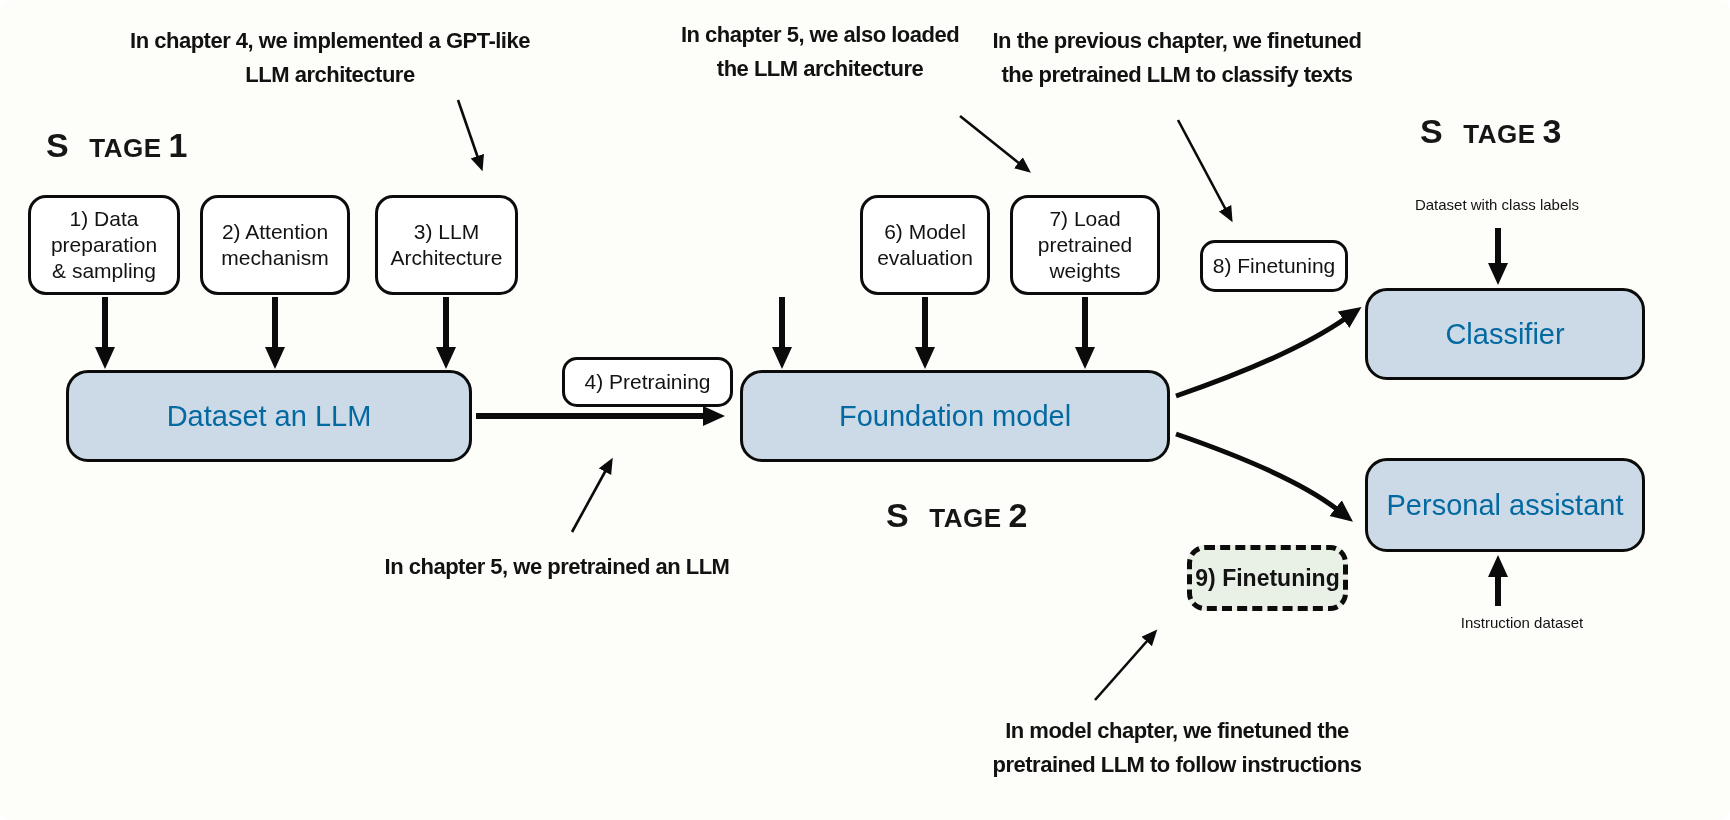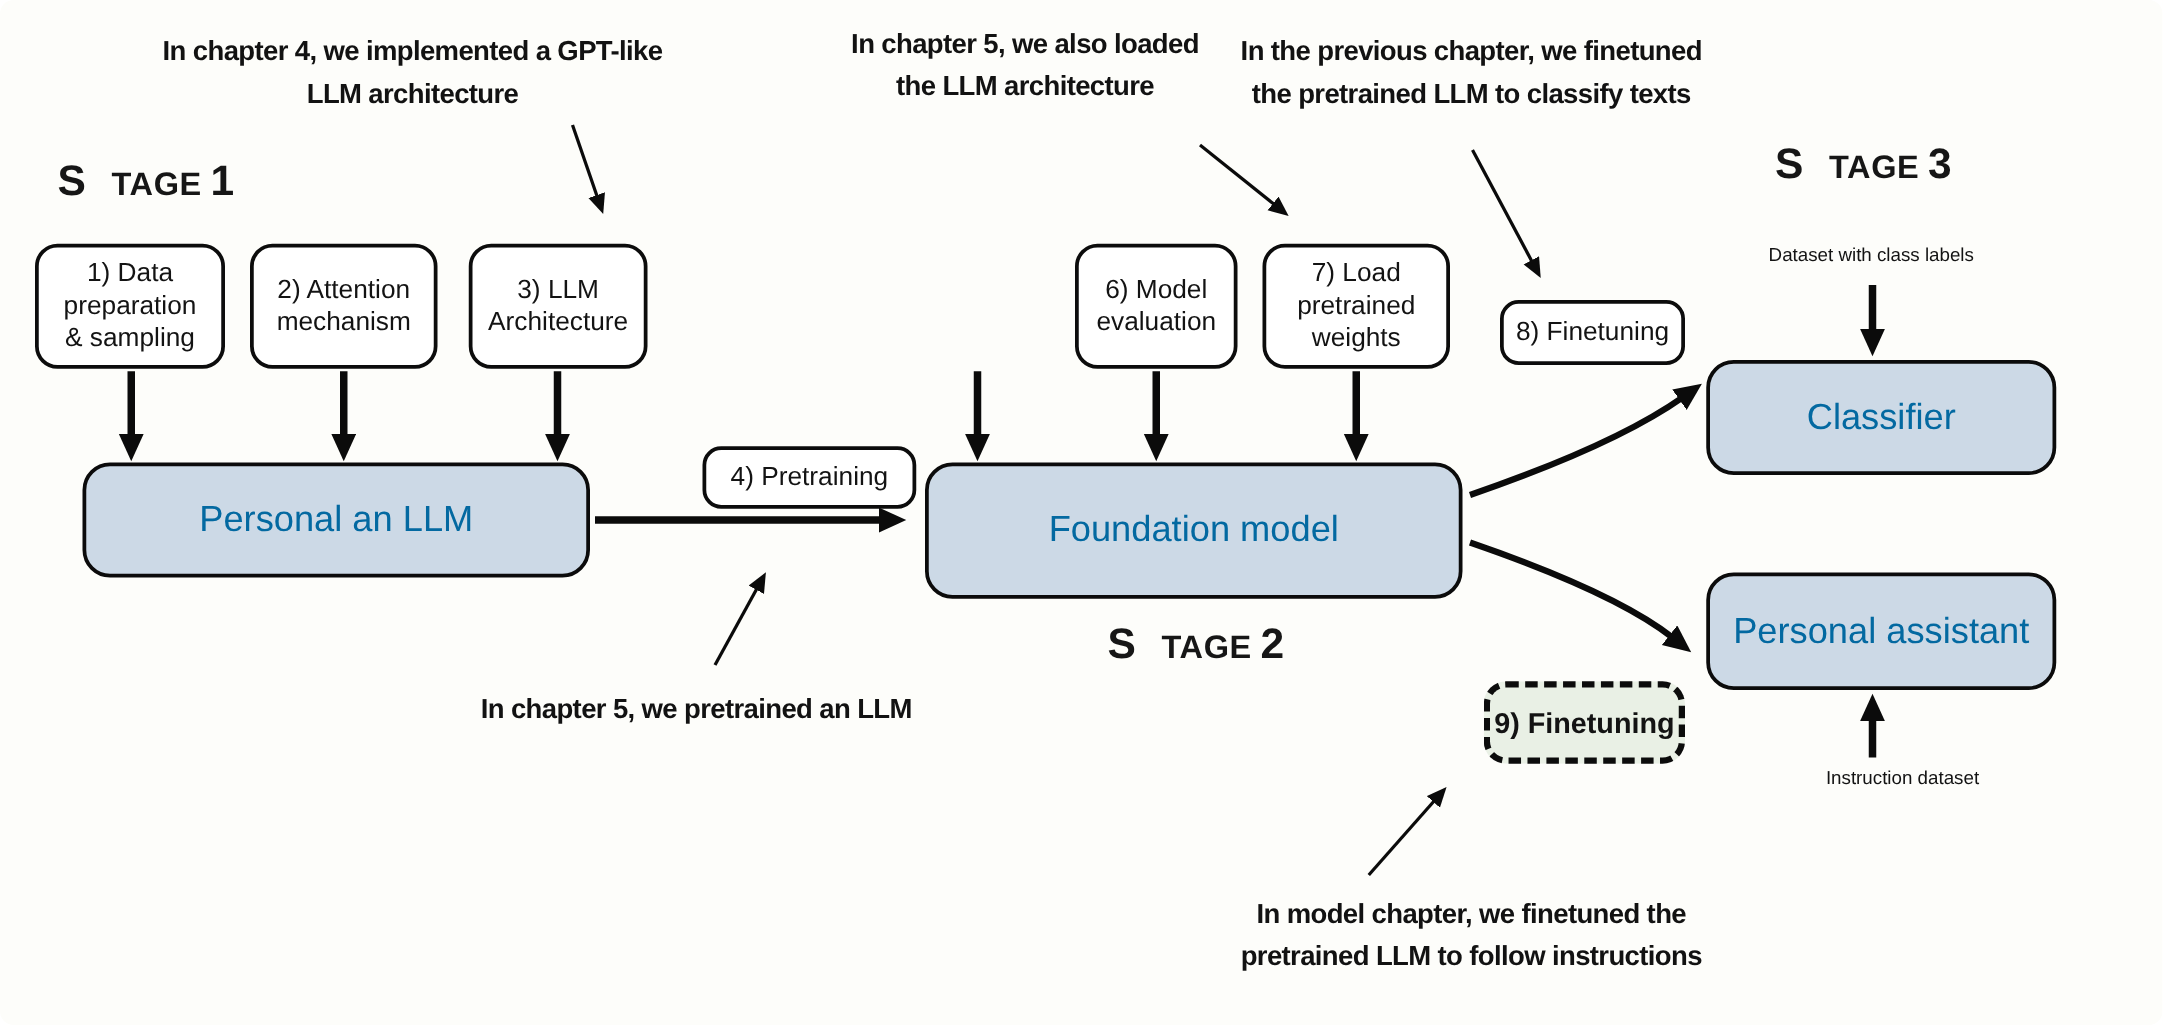--- a/index.html
+++ b/index.html
@@ -184,23 +184,23 @@
   </div>
 
   <div class="step pill" style="left:1200px;top:240px;width:148px;height:52px">
     <div>8) Finetuning</div>
   </div>
   <div class="step dashed" style="left:1187px;top:545px;width:161px;height:66px">
     <div>9) Finetuning</div>
   </div>
 
   <div class="main-box" style="left:66px;top:370px;width:406px;height:92px">
-    <span>Personal an LLM</span>
-  </div>
-  <div class="main-box" style="left:740px;top:370px;width:430px;height:109px">
+    <span>Dataset an LLM</span>
+  </div>
+  <div class="main-box" style="left:740px;top:370px;width:430px;height:92px">
     <span>Foundation model</span>
   </div>
   <div class="main-box" style="left:1365px;top:288px;width:280px;height:92px">
     <span>Classifier</span>
   </div>
   <div class="main-box" style="left:1365px;top:458px;width:280px;height:94px">
     <span>Personal assistant</span>
   </div>
 
   <div class="side-label" style="left:1497px;top:196px">Dataset with class labels</div>

